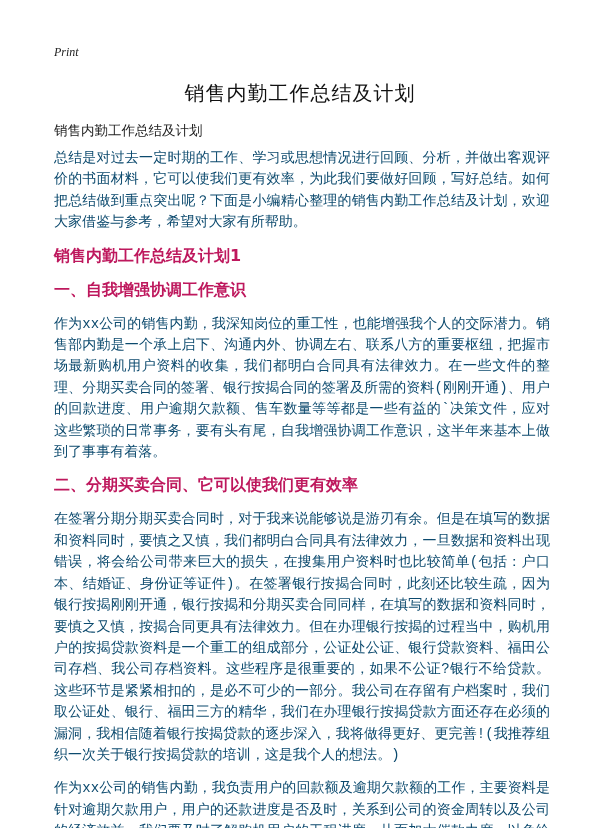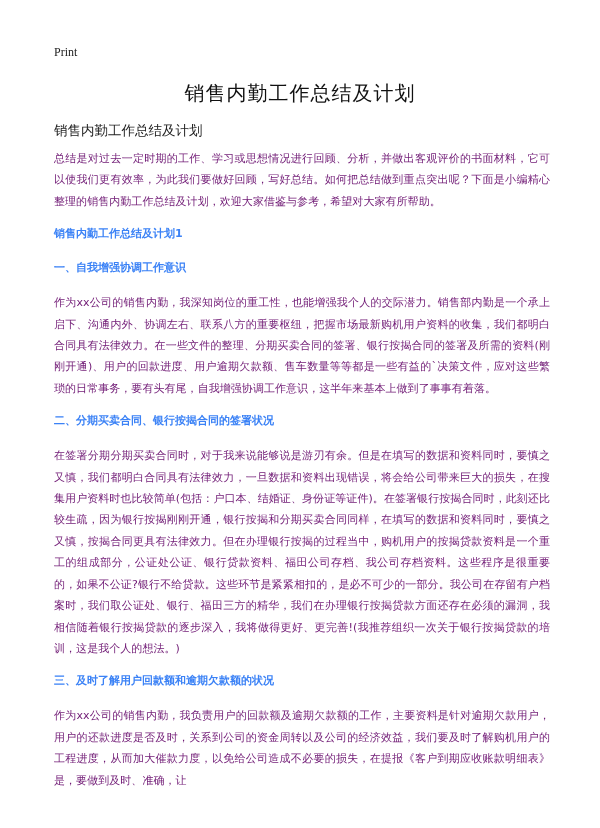--- a/index.html
+++ b/index.html
@@ -5,54 +5,53 @@
     html, body { margin: 0; padding: 0; background: #ffffff; }
     body {
       width: 600px; height: 828px; overflow: hidden; position: relative;
       color: #111111;
       font-family: "DejaVu Sans", "Liberation Sans", sans-serif;
     }
     .page { position: absolute; left: 54px; top: 0; width: 500px; }
     .print-label {
       position: absolute; left: 0; top: 45px;
       font-family: "Liberation Serif", "DejaVu Serif", serif;
-      font-size: 12px; color: #222;
+      font-size: 12px; color: #222; font-style: italic;
     }
     .doc-title {
       position: absolute; left: -54px; width: 600px; top: 80px;
       text-align: center; font-size: 20px; line-height: 26px; color: #111;
       letter-spacing: 1px;
     }
     .subtitle {
       position: absolute; left: 0; top: 120px;
       font-size: 13.5px; line-height: 20px; color: #222;
     }
     .body-flow { position: absolute; left: 0; top: 148px; width: 496px; }
     p.para {
-      margin: 0 0 12px 0; font-size: 11px; line-height: 21.4px;
-      color: #701a75; text-align: justify; letter-spacing: 0.05px;
+      margin: 0 0 12px 0; font-size: 14px; line-height: 21.4px;
+      color: #0c4a6e; text-align: justify; letter-spacing: 0.05px; font-family: Liberation Mono, monospace;
     }
     h3.sec {
-      margin: 0 0 14px 0; font-size: 11px; line-height: 20px; font-weight: bold; color: #3b82f6;
+      margin: 0 0 14px 0; font-size: 16px; line-height: 20px; font-weight: bold; color: #be185d;
     }
   </style>
 </head>
 <body>
 
 <div class="page">
   <div class="print-label">Print</div>
   <h1 class="doc-title" style="margin:0;font-weight:normal;">销售内勤工作总结及计划</h1>
   <div class="subtitle">销售内勤工作总结及计划</div>
 
   <div class="body-flow">
     <p class="para">总结是对过去一定时期的工作、学习或思想情况进行回顾、分析，并做出客观评价的书面材料，它可以使我们更有效率，为此我们要做好回顾，写好总结。如何把总结做到重点突出呢？下面是小编精心整理的销售内勤工作总结及计划，欢迎大家借鉴与参考，希望对大家有所帮助。</p>
     <h3 class="sec">销售内勤工作总结及计划1</h3>
 
     <h3 class="sec">一、自我增强协调工作意识</h3>
     <p class="para">作为xx公司的销售内勤，我深知岗位的重工性，也能增强我个人的交际潜力。销售部内勤是一个承上启下、沟通内外、协调左右、联系八方的重要枢纽，把握市场最新购机用户资料的收集，我们都明白合同具有法律效力。在一些文件的整理、分期买卖合同的签署、银行按揭合同的签署及所需的资料(刚刚开通)、用户的回款进度、用户逾期欠款额、售车数量等等都是一些有益的`决策文件，应对这些繁琐的日常事务，要有头有尾，自我增强协调工作意识，这半年来基本上做到了事事有着落。</p>
 
-    <h3 class="sec">二、分期买卖合同、银行按揭合同的签署状况</h3>
+    <h3 class="sec">二、分期买卖合同、它可以使我们更有效率</h3>
     <p class="para">在签署分期分期买卖合同时，对于我来说能够说是游刃有余。但是在填写的数据和资料同时，要慎之又慎，我们都明白合同具有法律效力，一旦数据和资料出现错误，将会给公司带来巨大的损失，在搜集用户资料时也比较简单(包括：户口本、结婚证、身份证等证件)。在签署银行按揭合同时，此刻还比较生疏，因为银行按揭刚刚开通，银行按揭和分期买卖合同同样，在填写的数据和资料同时，要慎之又慎，按揭合同更具有法律效力。但在办理银行按揭的过程当中，购机用户的按揭贷款资料是一个重工的组成部分，公证处公证、银行贷款资料、福田公司存档、我公司存档资料。这些程序是很重要的，如果不公证?银行不给贷款。这些环节是紧紧相扣的，是必不可少的一部分。我公司在存留有户档案时，我们取公证处、银行、福田三方的精华，我们在办理银行按揭贷款方面还存在必须的漏洞，我相信随着银行按揭贷款的逐步深入，我将做得更好、更完善!(我推荐组织一次关于银行按揭贷款的培训，这是我个人的想法。)</p>
 
-    <h3 class="sec">三、及时了解用户回款额和逾期欠款额的状况</h3>
     <p class="para">作为xx公司的销售内勤，我负责用户的回款额及逾期欠款额的工作，主要资料是针对逾期欠款用户，用户的还款进度是否及时，关系到公司的资金周转以及公司的经济效益，我们要及时了解购机用户的工程进度，从而加大催款力度，以免给公司造成不必要的损失，在提报《客户到期应收账款明细表》是，要做到及时、准确，让</p>
   </div>
 </div>
 
 </body></html>

